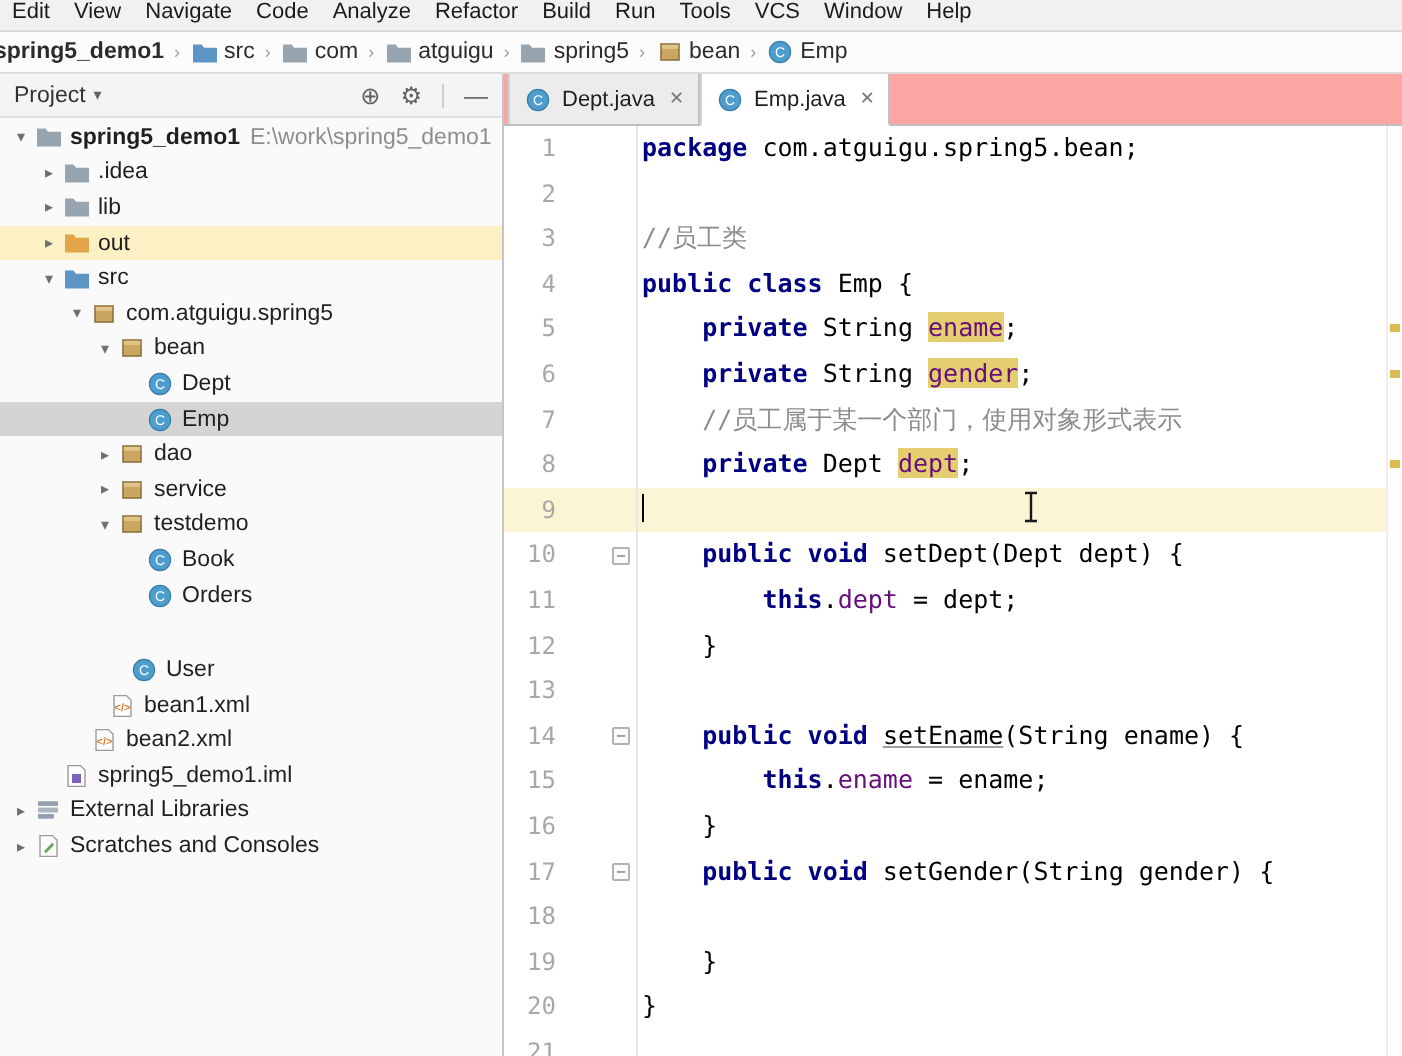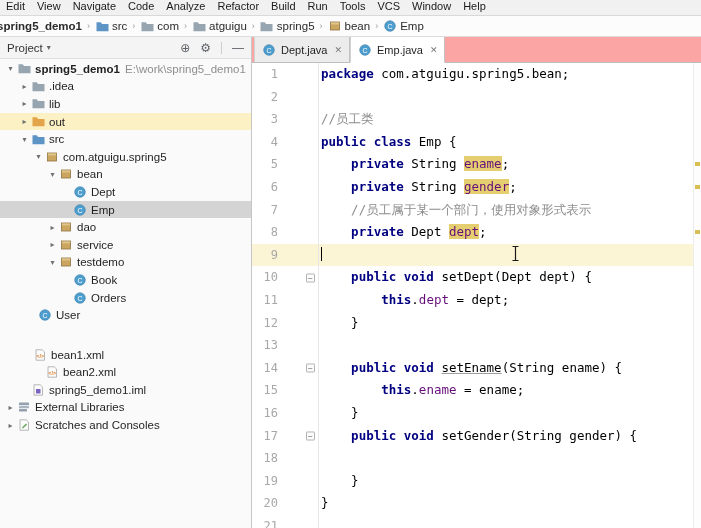--- a/index.html
+++ b/index.html
@@ -314,31 +314,31 @@
           <div class="tree-row" style="padding-left: 60px;">
             <span class="arrow"></span>
             <span class="icon">
               <svg width="12" height="12" viewBox="0 0 12 12">
                 <circle cx="6" cy="6" r="5.3" fill="#4D9ECF" stroke="#3A7EA8" stroke-width="0.6"></circle>
                 <text x="6" y="8.5" text-anchor="middle" font-size="7" font-family="sans-serif" fill="#fff">C</text>
               </svg>
             </span>
             <span class="tlabel">Orders</span>
           </div>
-          <div class="tree-row" style="padding-left: 25px;">
+          <div class="tree-row" style="padding-left: 52px; margin-top: 20px;">
             <span class="arrow"></span>
             <span class="icon">
               <svg width="12" height="12" viewBox="0 0 12 12">
                 <circle cx="6" cy="6" r="5.3" fill="#4D9ECF" stroke="#3A7EA8" stroke-width="0.6"></circle>
                 <text x="6" y="8.5" text-anchor="middle" font-size="7" font-family="sans-serif" fill="#fff">C</text>
               </svg>
             </span>
             <span class="tlabel">User</span>
           </div>
-          <div class="tree-row" style="padding-left: 20px; margin-top: 22px;">
+          <div class="tree-row" style="padding-left: 41px;">
             <span class="arrow"></span>
             <span class="icon">
               <svg width="12" height="12" viewBox="0 0 12 12">
                 <path d="M2 0.8h6.2L10.5 3v8.2H2z" fill="#FBFBFB" stroke="#9B9B9B" stroke-width="0.7"></path>
                 <text x="6.2" y="8.7" text-anchor="middle" font-size="5.4" font-weight="bold" font-family="sans-serif" fill="#E07E2C">&lt;/&gt;</text>
               </svg>
             </span>
             <span class="tlabel">bean1.xml</span>
           </div>
           <div class="tree-row" style="padding-left: 32px; text-align: center;">

